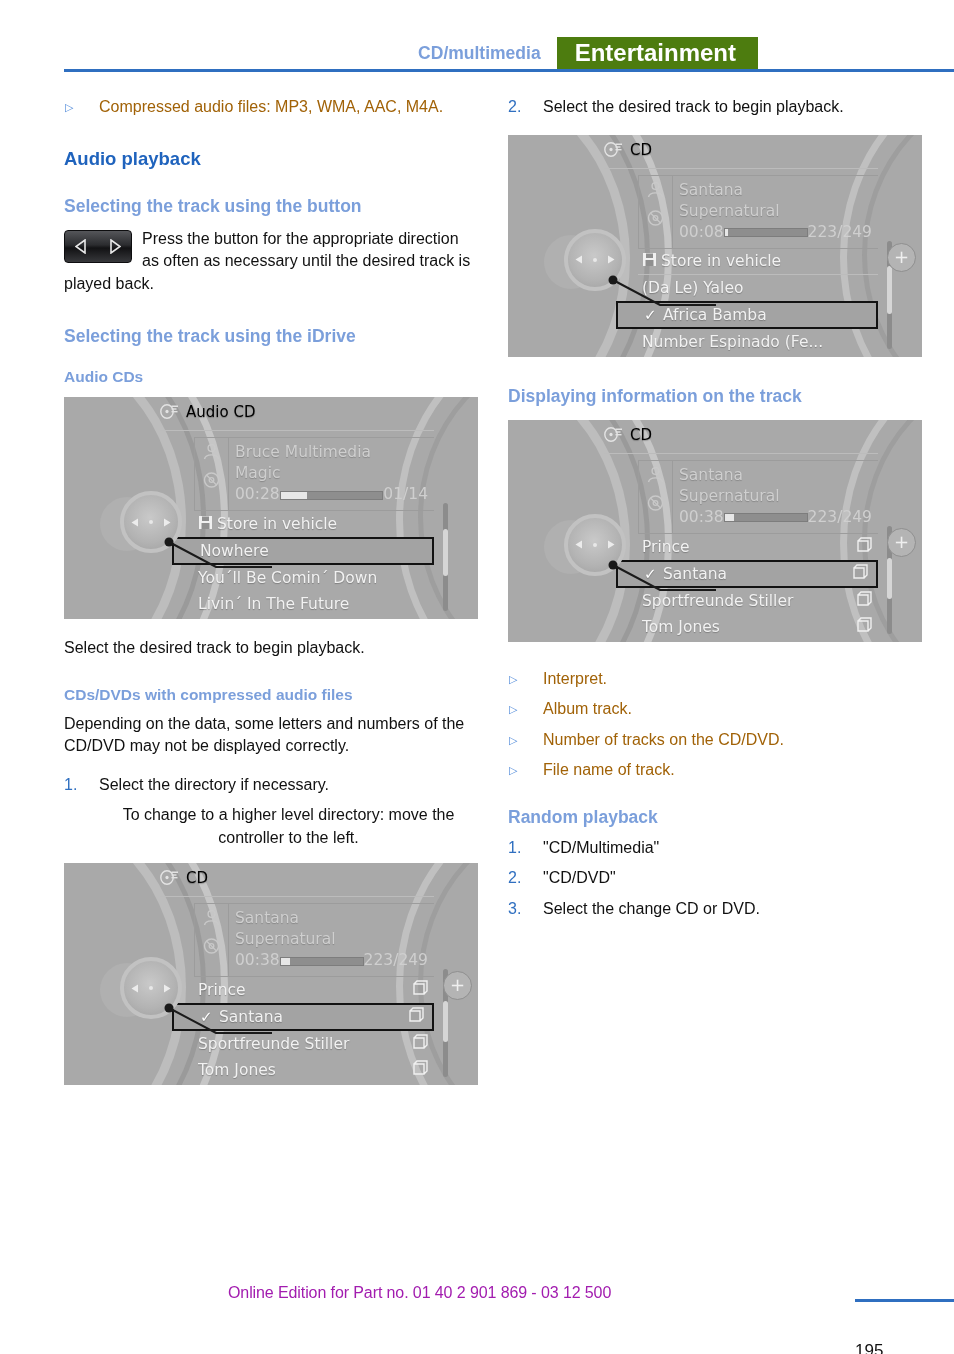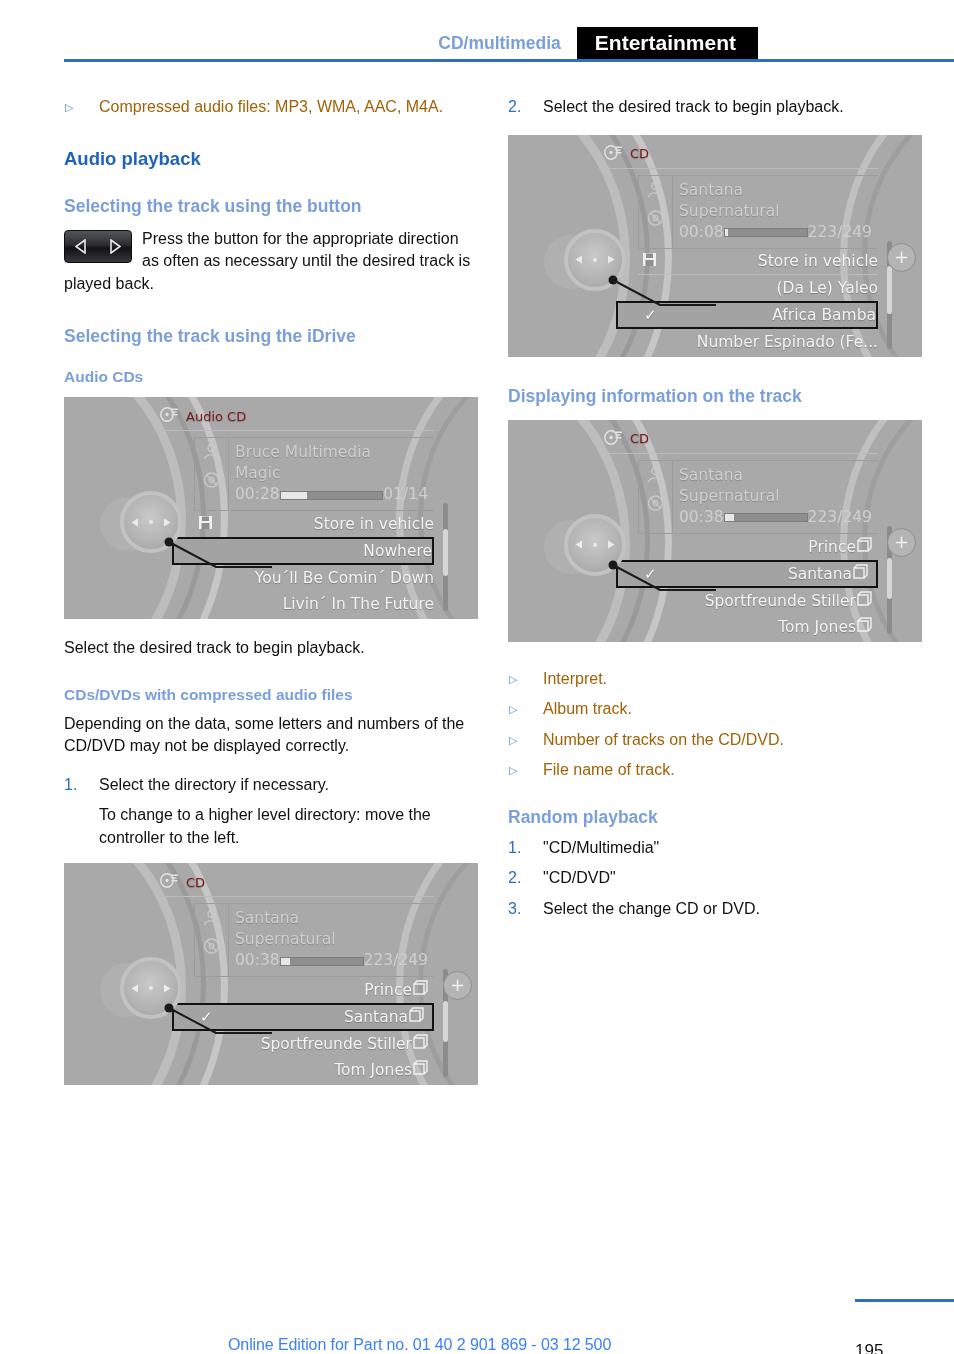--- a/index.html
+++ b/index.html
@@ -12,21 +12,21 @@
     height: 1354px;
     font-family: "Liberation Sans", sans-serif;
     color: #000;
     position: relative;
     overflow: hidden;
   }
 
   
   .header {
     position: absolute;
-    left: 0; top: 0;
+    left: 0; top: 10px;
     width: 758px;
     height: 68px;
   }
   .header-rule {
     position: absolute;
     left: 64px; top: 59px;
     width: 890px;
     height: 3px;
     background: #2f6fc0;
   }
@@ -40,23 +40,23 @@
   .tab-inactive {
     color: #7b9fdb;
     font-weight: bold;
     font-size: 17.5px;
     padding: 4px 16px 4px 12px;
     line-height: 24px;
     white-space: nowrap;
   }
   .tab-active {
     color: #ffffff;
-    background: #000000;
+    background: #4d7c0f;
     font-weight: bold;
-    font-size: 21px;
+    font-size: 24px;
     padding: 4px 22px 17px 18px;
     line-height: 24px;
     white-space: nowrap;
   }
 
   
   .col {
     position: absolute;
     top: 96px;
     width: 414px;
@@ -137,20 +137,21 @@
     color: #2f6fc0;
     font-weight: normal;
     box-sizing: border-box;
   }
   .num-text { flex: 1; color: #111; }
   .num-sub {
     margin-left: 35px;
     font-size: 16px;
     line-height: 22.5px;
     color: #111;
+    text-align: center;
   }
 
   
   .btnpara { position: relative; }
   .skipbtn {
     float: left;
     width: 68px;
     height: 33px;
     margin: 2px 10px 0 0;
     border-radius: 4px;
@@ -202,24 +203,24 @@
     border-width: 5px; border-color: #9e9e9e;
   }
 
   
   .plate {
     position: absolute;
     left: 94px; top: 6px; right: 38px; bottom: 0;
   }
   .idrive-title {
     display: flex;
-    align-items: center;
+    align-items: flex-start;
     gap: 7px;
-    color: #7f1d1d;
-    font-size: 13px;
+    color: #000000;
+    font-size: 15px;
     height: 26px;
     padding-left: 2px;
     text-shadow: 0 1px 1px rgba(0,0,0,.25);
   }
   .title-rule {
     height: 1px;
     background: #bcbcbc;
     margin: 1px 6px 0 2px;
   }
   .nowplaying {
@@ -285,21 +286,21 @@
     text-shadow: 0 1px 1px rgba(0,0,0,.25);
     position: relative;
   }
   .menu-item.sep { border-bottom: 1px solid #bcbcbc; }
   .menu-item .chk {
     width: 19px;
     flex: 0 0 19px;
     font-size: 15px;
     color: #fff;
   }
-  .menu-item .lbl { flex: 1; white-space: nowrap; overflow: hidden; text-align: right; }
+  .menu-item .lbl { flex: 1; white-space: nowrap; overflow: hidden; }
   .menu-item .folder { width: 22px; flex: 0 0 22px; }
   .menu-item.selected {
     border: 2px solid #121212;
     background: #a3a3a3;
     height: 28px;
     margin-left: -22px;
     padding-left: 26px;
   }
   .menu-item.selected.hasfolder { padding-right: 2px; }
 
@@ -375,23 +376,23 @@
   }
   .page-no {
     position: absolute;
     left: 855px; top: 1341px;
     width: 60px;
     font-size: 17px;
     color: #111;
   }
   .footer-text {
     position: absolute;
-    left: 228px; top: 1336px;
+    left: 228px; top: 1284px;
     font-size: 16px;
-    color: #3b82f6;
+    color: #a21caf;
     letter-spacing: -0.1px;
   }
 </style>
 </head>
 <body>
 
 <div class="header">
   <div class="header-tabs">
     <div class="tab-inactive">CD/multimedia</div>
     <div class="tab-active">Entertainment</div>

